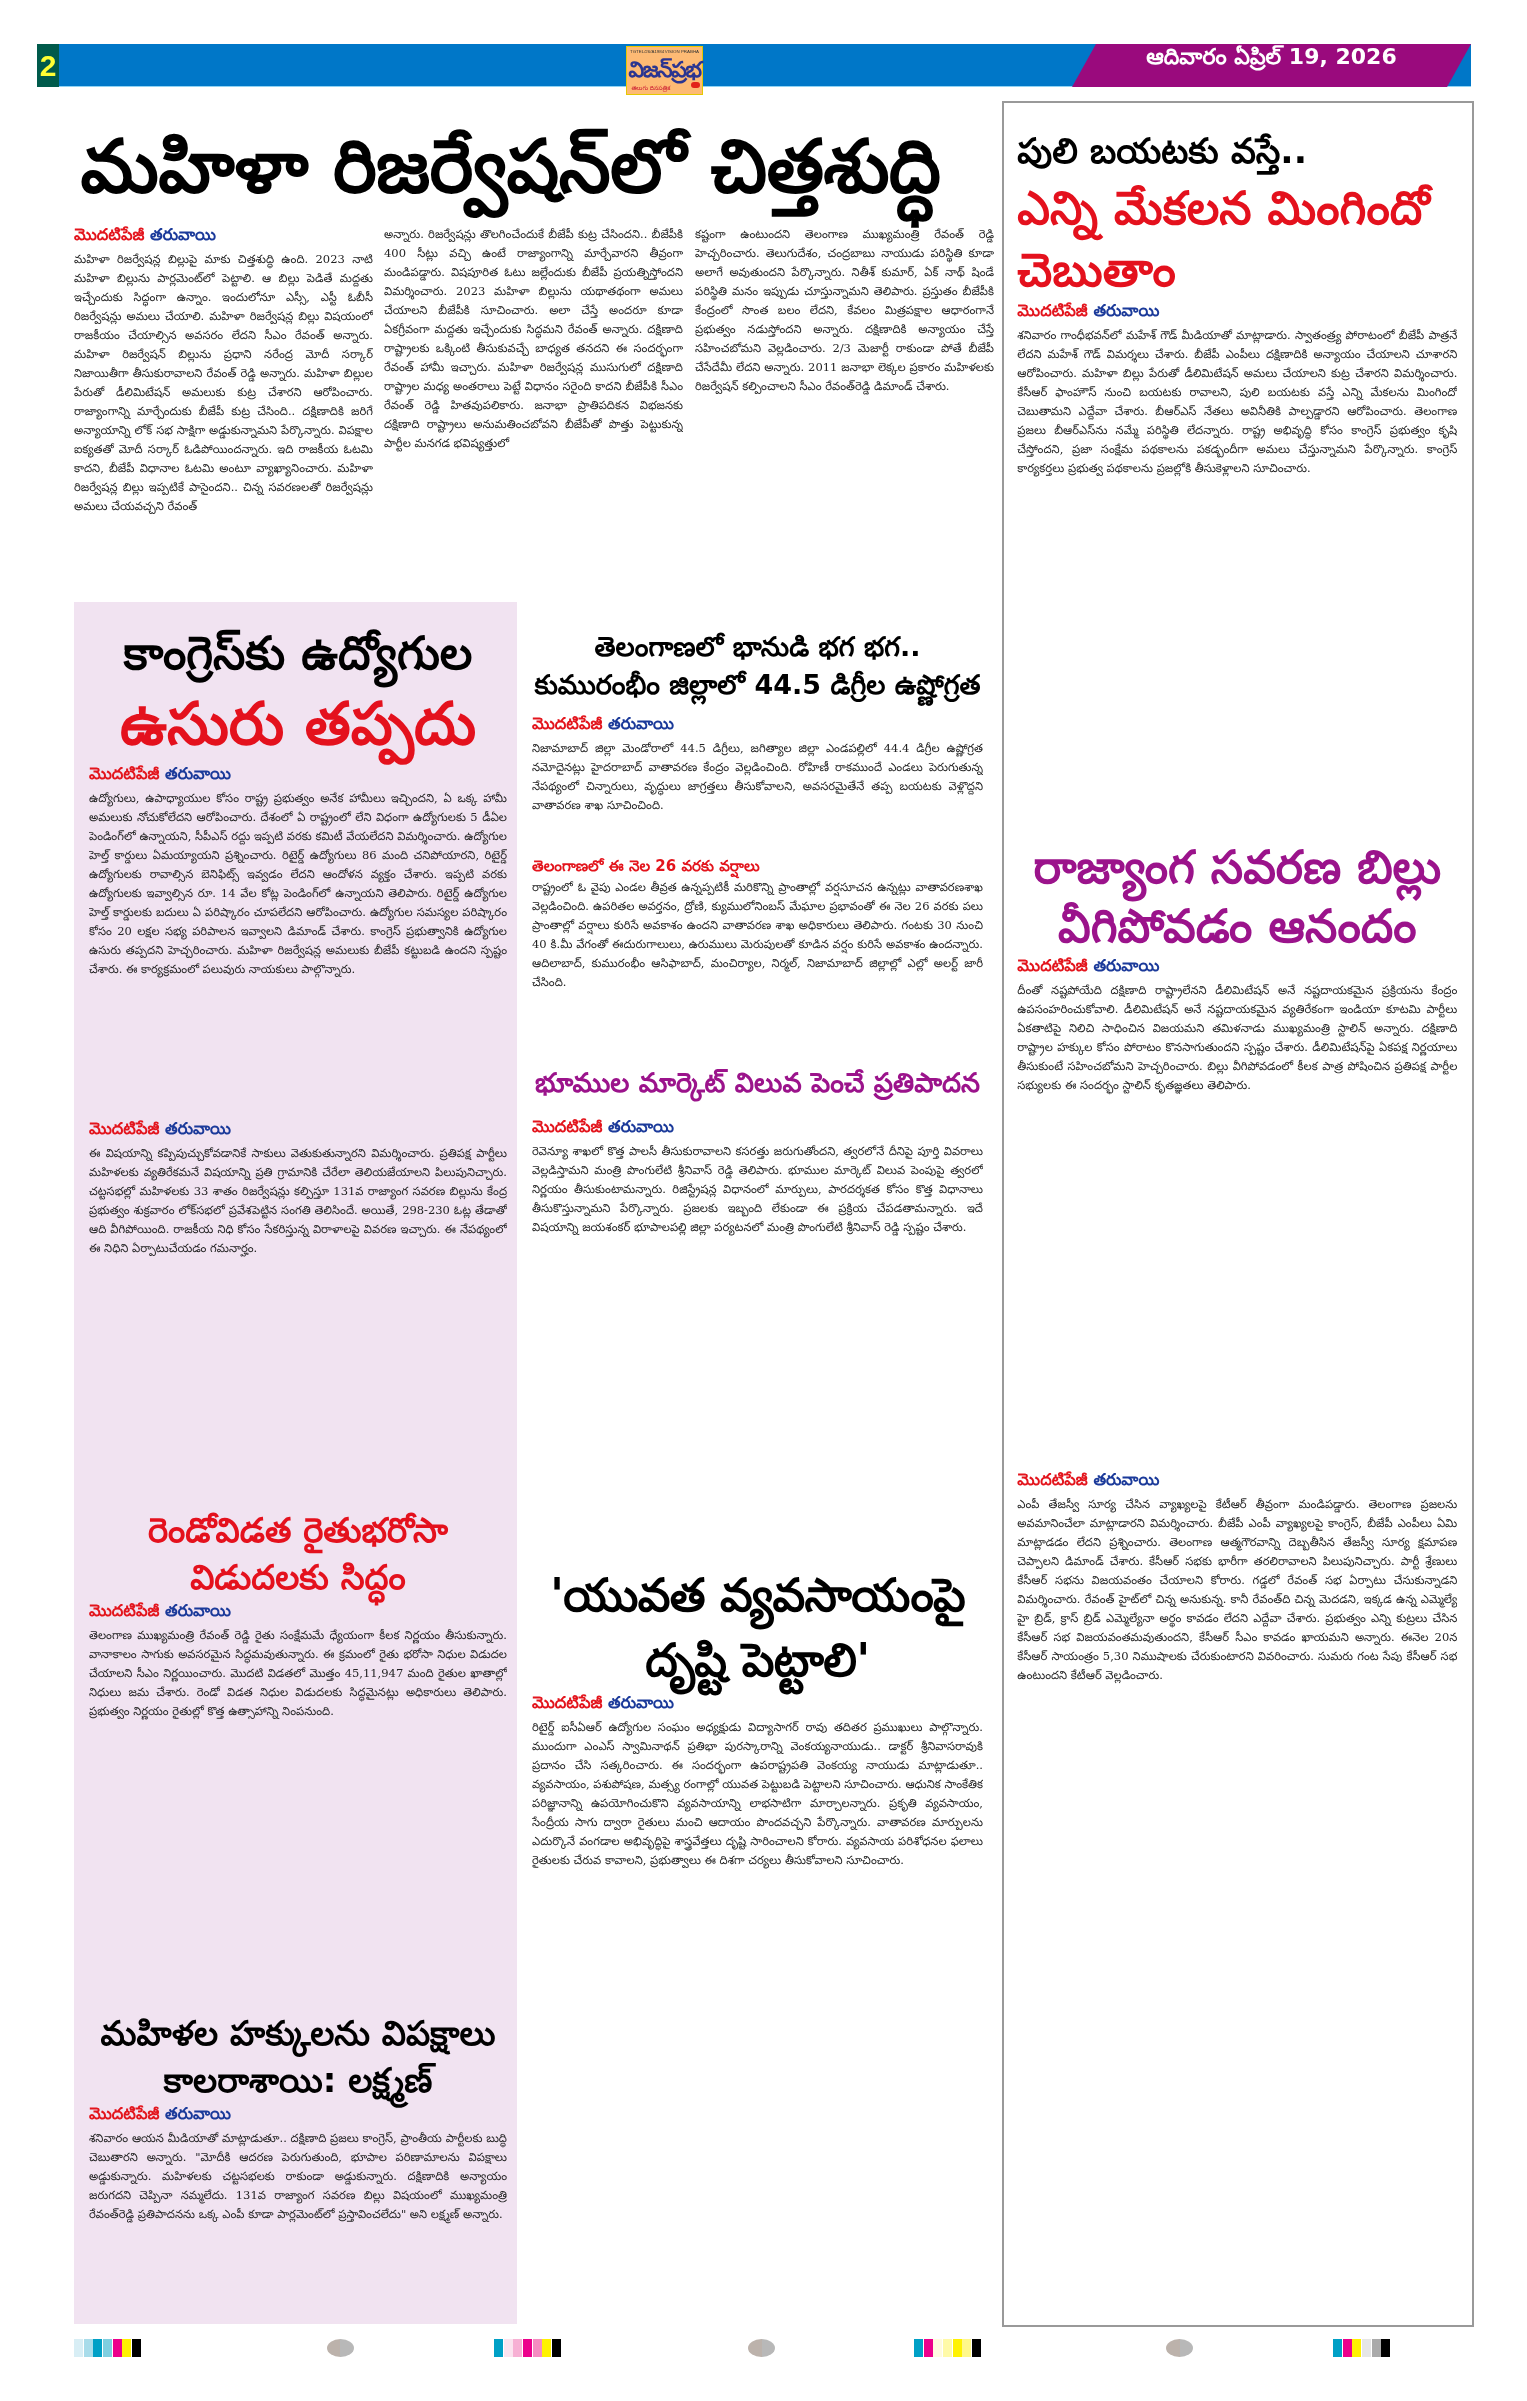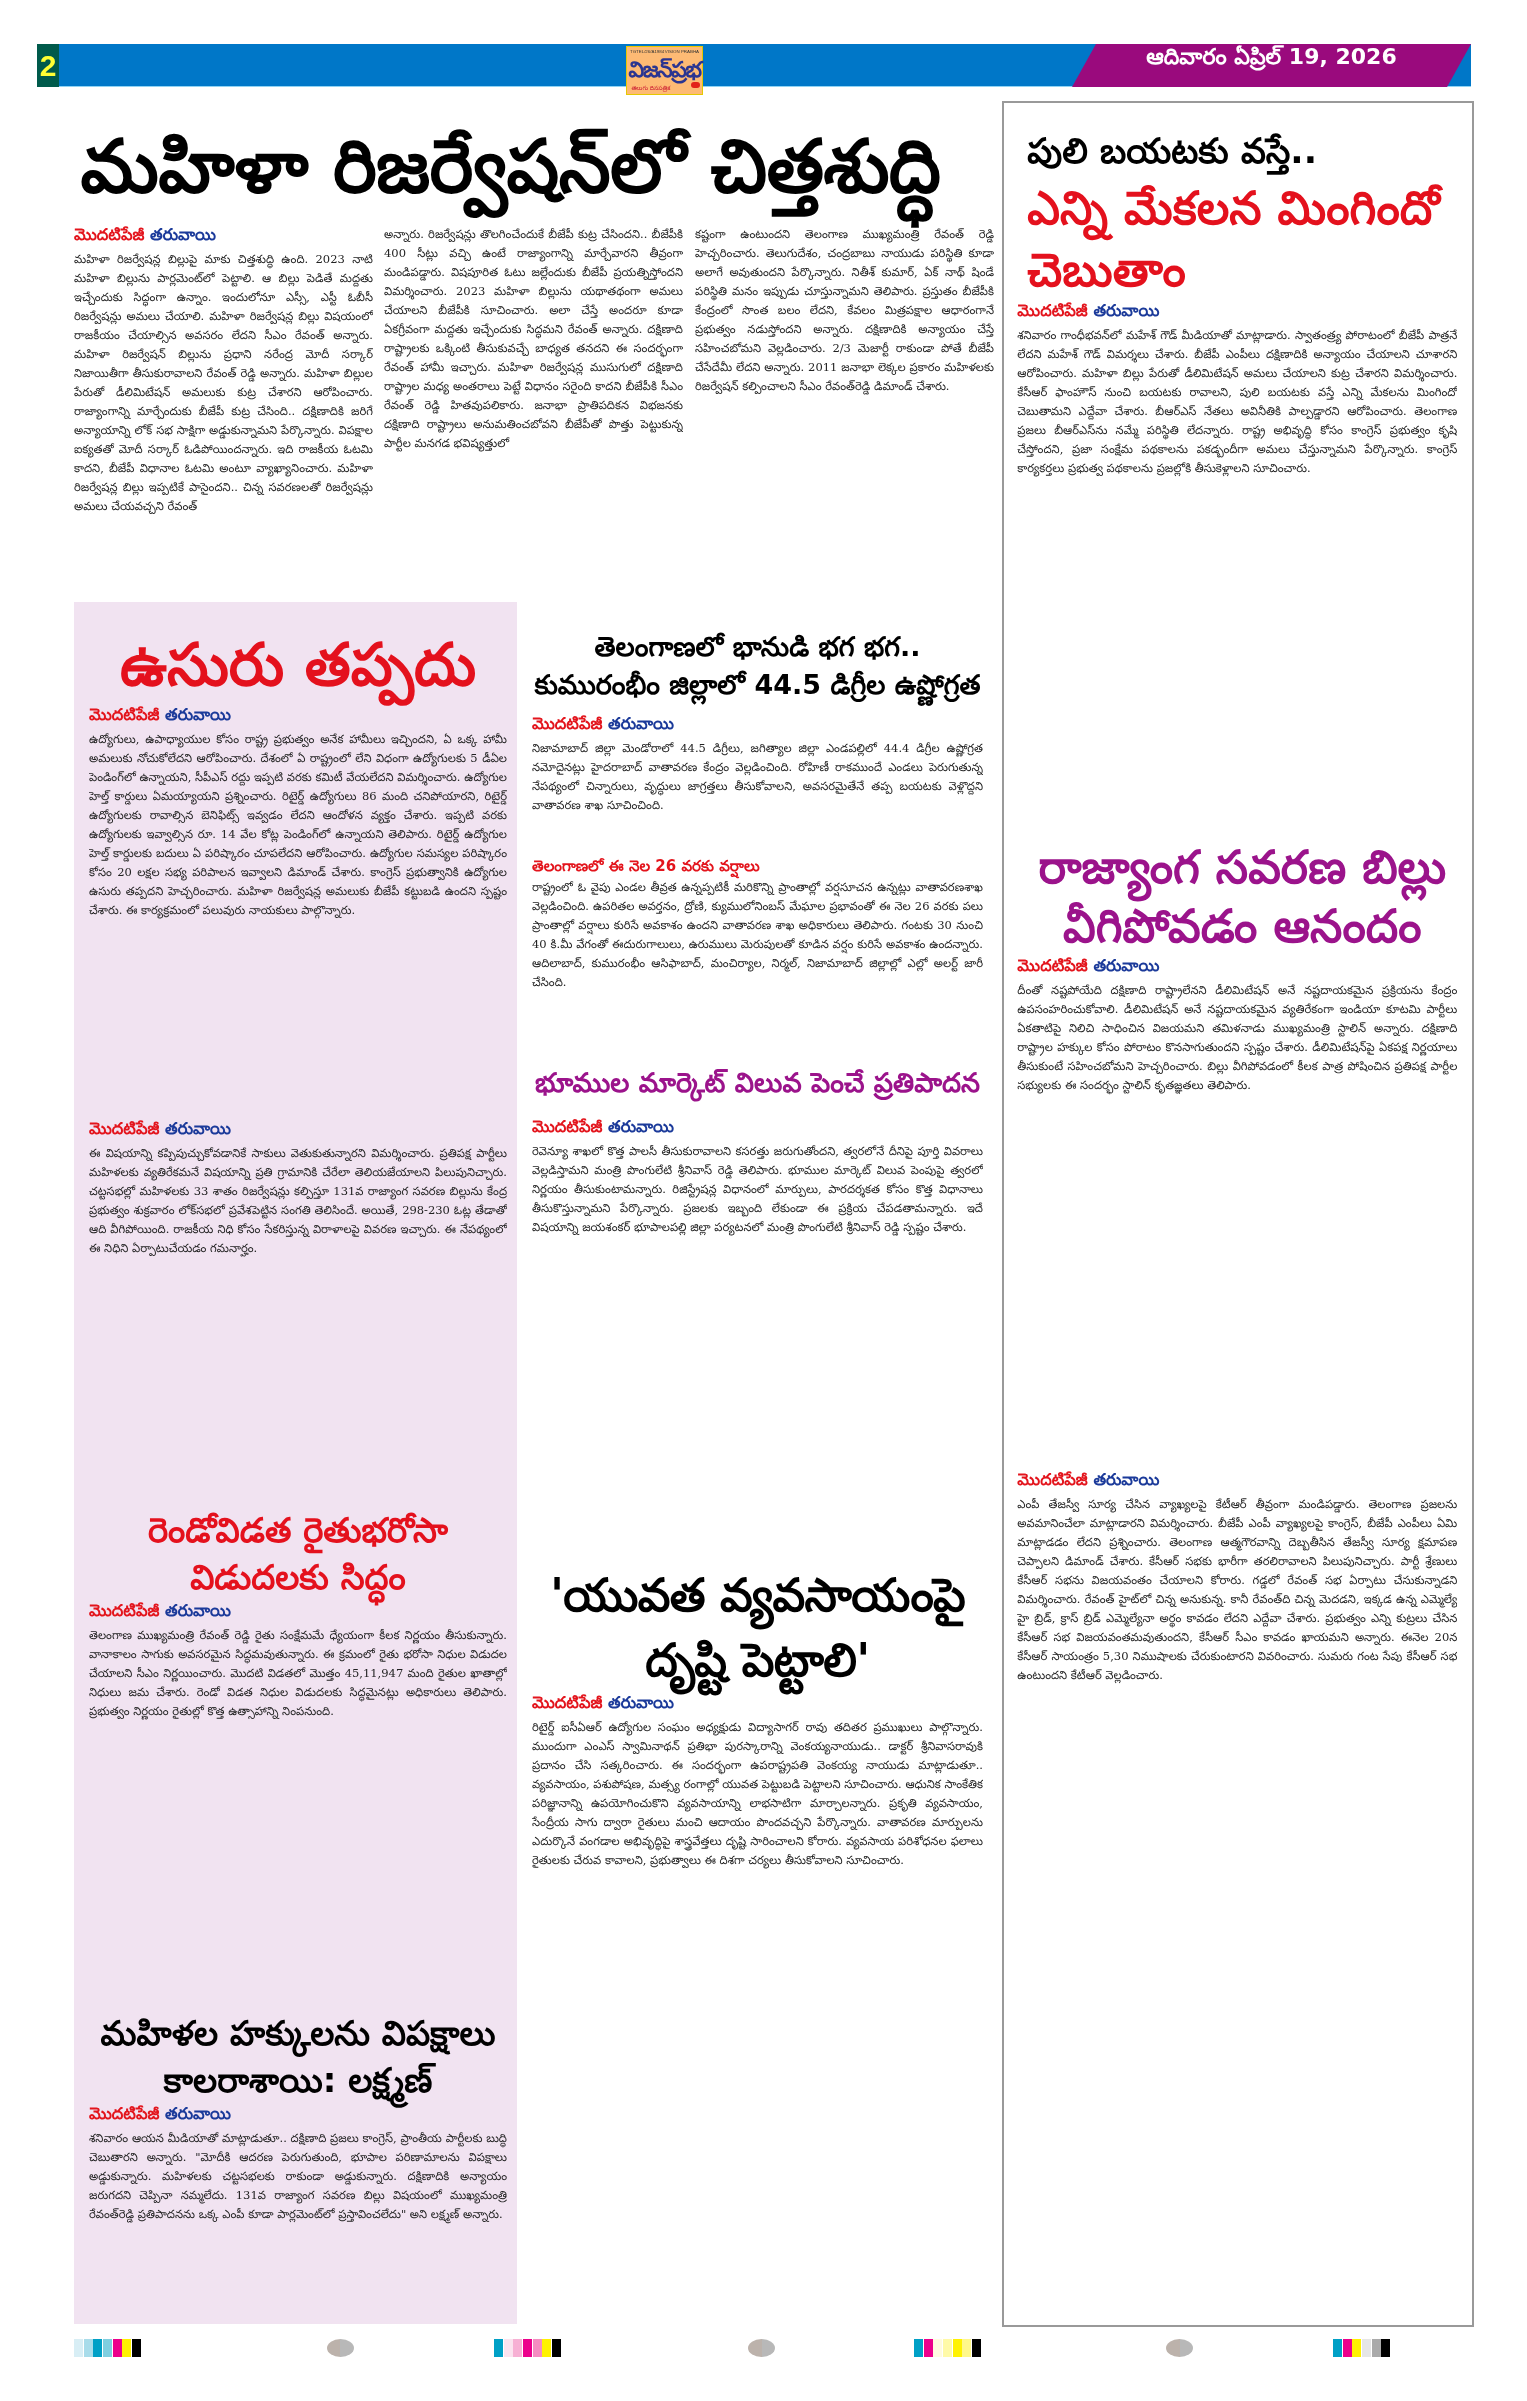--- a/index.html
+++ b/index.html
@@ -45,21 +45,21 @@
   .mid .story { position: absolute; left: 0; width: 451px; }
   .mid h2 { text-align: center; font: bold 27px "DejaVu Sans", sans-serif; line-height: 38px; color: #000; }
   .mid h2.purple { color: #9b138b; font-size: 27px; }
   .mid h2.big { font-size: 46px; line-height: 65px; letter-spacing: -0.7px; }
   .mid .sub { font: bold 15px "DejaVu Sans", sans-serif; color: #e3141c; margin-top: 3px; }
   .mid .body { overflow: hidden; }
 
   
   .right { position: absolute; left: 1002px; top: 101px; width: 472px; height: 2226px; border: 2.2px solid #999; background: #fff; }
   .right .story { position: absolute; left: 13.3px; width: 440px; }
-  .right h2 { font: bold 35px "DejaVu Sans", sans-serif; color: #000; line-height: 52px; margin-left: 10px; }
+  .right h2 { font: bold 35px "DejaVu Sans", sans-serif; color: #000; line-height: 52px; }
   .right h2.red { color: #e4111d; font-size: 46px; line-height: 62px; }
   .right h2.purple { text-align: center; color: #9b138b; font-size: 46px; line-height: 59px; }
   .right h2.black-big { text-align: center; font-size: 43px; line-height: 59px; }
   .right .body { overflow: hidden; }
 
   
   .colorbars { position: absolute; top: 2339px; left: 0; width: 1528px; height: 19px; }
   .bar-group { position: absolute; top: 0; height: 18px; display: flex; gap: 0.7px; }
   .bar-group span { width: 9px; height: 18px; display: block; }
   .registration { position: absolute; top: 0; width: 27px; height: 18px; border-radius: 50%; background: linear-gradient(90deg, #bcb2ab 50%, #b8b8b8 50%); }
@@ -93,20 +93,21 @@
   <div class="c" style="left:310px;">
     <p class="col-text">అన్నారు. రిజర్వేషన్లు తొలగించేందుకే బీజేపీ కుట్ర చేసిందని.. బీజేపీకి 400 సీట్లు వచ్చి ఉంటే రాజ్యాంగాన్ని మార్చేవారని తీవ్రంగా మండిపడ్డారు. విషపూరిత ఓటు జల్లేందుకు బీజేపీ ప్రయత్నిస్తోందని విమర్శించారు. 2023 మహిళా బిల్లును యథాతథంగా అమలు చేయాలని బీజేపీకి సూచించారు. అలా చేస్తే అందరూ కూడా ఏకగ్రీవంగా మద్దతు ఇచ్చేందుకు సిద్ధమని రేవంత్ అన్నారు. దక్షిణాది రాష్ట్రాలకు ఒక్కింటి తీసుకువచ్చే బాధ్యత తనదని ఈ సందర్భంగా రేవంత్ హామీ ఇచ్చారు. మహిళా రిజర్వేషన్ల ముసుగులో దక్షిణాది రాష్ట్రాల మధ్య అంతరాలు పెట్టే విధానం సరైంది కాదని బీజేపీకి సీఎం రేవంత్ రెడ్డి హితవుపలికారు. జనాభా ప్రాతిపదికన విభజనకు దక్షిణాది రాష్ట్రాలు అనుమతించబోవని బీజేపీతో పొత్తు పెట్టుకున్న పార్టీల మనగడ భవిష్యత్తులో</p>
   </div>
   <div class="c" style="left:621px;">
     <p class="col-text">కష్టంగా ఉంటుందని తెలంగాణ ముఖ్యమంత్రి రేవంత్ రెడ్డి హెచ్చరించారు. తెలుగుదేశం, చంద్రబాబు నాయుడు పరిస్థితి కూడా అలాగే అవుతుందని పేర్కొన్నారు. నితీశ్ కుమార్, ఏక్ నాథ్ షిండే పరిస్థితి మనం ఇప్పుడు చూస్తున్నామని తెలిపారు. ప్రస్తుతం బీజేపీకి కేంద్రంలో సొంత బలం లేదని, కేవలం మిత్రపక్షాల ఆధారంగానే ప్రభుత్వం నడుస్తోందని అన్నారు. దక్షిణాదికి అన్యాయం చేస్తే సహించబోమని వెల్లడించారు. 2/3 మెజార్టీ రాకుండా పోతే బీజేపీ చేసేదేమీ లేదని అన్నారు. 2011 జనాభా లెక్కల ప్రకారం మహిళలకు రిజర్వేషన్ కల్పించాలని సీఎం రేవంత్‌రెడ్డి డిమాండ్ చేశారు.</p>
   </div>
 </section>
 
 <section class="pink">
   <article class="story" style="top:22px;">
+    <h2>కాంగ్రెస్‌కు ఉద్యోగుల</h2>
     <h2 class="red">ఉసురు తప్పదు</h2>
     <div class="kicker">
       <span class="k1">మొదటిపేజీ</span>
       <span class="k2">తరువాయి</span>
     </div>
     <p class="col-text body" style="height:355px;">ఉద్యోగులు, ఉపాధ్యాయుల కోసం రాష్ట్ర ప్రభుత్వం అనేక హామీలు ఇచ్చిందని, ఏ ఒక్క హామీ అమలుకు నోచుకోలేదని ఆరోపించారు. దేశంలో ఏ రాష్ట్రంలో లేని విధంగా ఉద్యోగులకు 5 డీఏల పెండింగ్‌లో ఉన్నాయని, సీపీఎస్ రద్దు ఇప్పటి వరకు కమిటీ వేయలేదని విమర్శించారు. ఉద్యోగుల హెల్త్ కార్డులు ఏమయ్యాయని ప్రశ్నించారు. రిటైర్డ్ ఉద్యోగులు 86 మంది చనిపోయారని, రిటైర్డ్ ఉద్యోగులకు రావాల్సిన బెనిఫిట్స్ ఇవ్వడం లేదని ఆందోళన వ్యక్తం చేశారు. ఇప్పటి వరకు ఉద్యోగులకు ఇవ్వాల్సిన రూ. 14 వేల కోట్ల పెండింగ్‌లో ఉన్నాయని తెలిపారు. రిటైర్డ్ ఉద్యోగుల హెల్త్ కార్డులకు బదులు ఏ పరిష్కారం చూపలేదని ఆరోపించారు. ఉద్యోగుల సమస్యల పరిష్కారం కోసం 20 లక్షల సభ్య పరిపాలన ఇవ్వాలని డిమాండ్ చేశారు. కాంగ్రెస్ ప్రభుత్వానికి ఉద్యోగుల ఉసురు తప్పదని హెచ్చరించారు. మహిళా రిజర్వేషన్ల అమలుకు బీజేపీ కట్టుబడి ఉందని స్పష్టం చేశారు. ఈ కార్యక్రమంలో పలువురు నాయకులు పాల్గొన్నారు.</p>
   </article>
 
   <article class="story" style="top:517px;">
     <div class="kicker">

